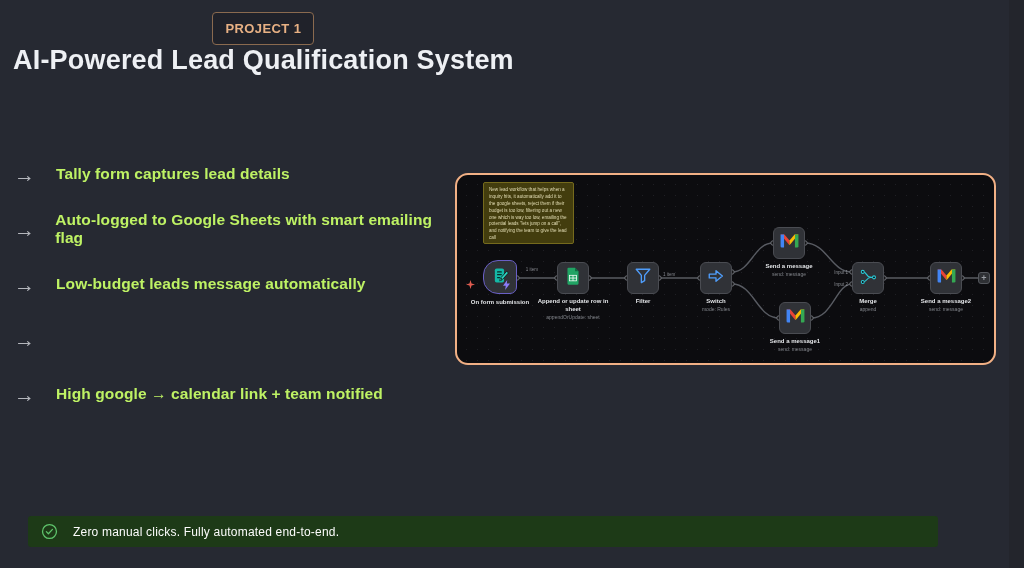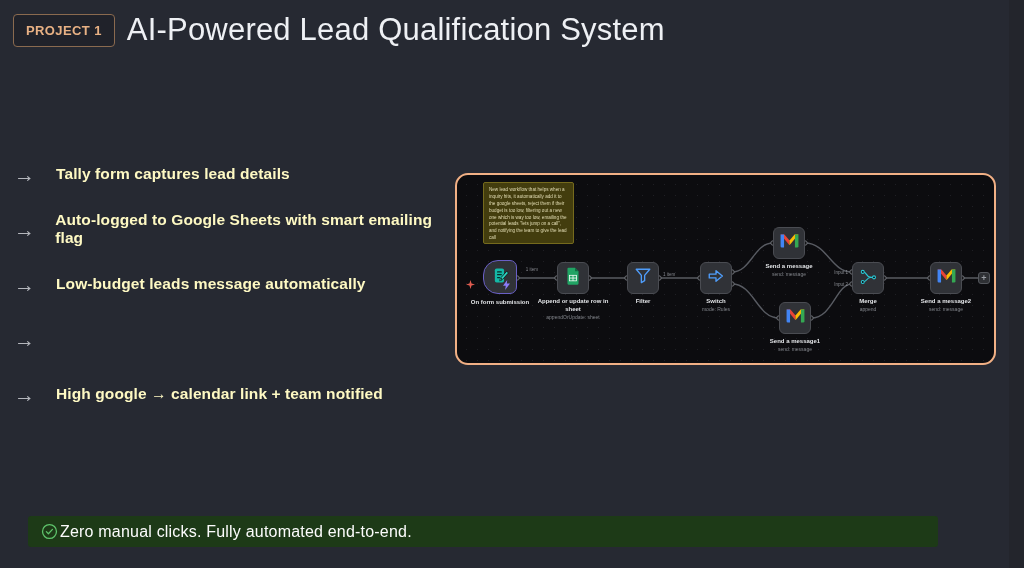--- a/index.html
+++ b/index.html
@@ -7,32 +7,32 @@
   body {
     background:#262932;
     font-family:"Liberation Sans", sans-serif;
     position:relative;
     overflow:hidden;
     color:#d2d3d7;
   }
   .edge-strip { position:absolute; right:0; top:0; width:15px; height:568px; background:#23252c; }
 
   
-  .hdr { position:absolute; left:13px; top:12px; display:flex; align-items:center; gap:12px; }
+  .hdr { position:absolute; left:13px; top:12px; display:flex; align-items:center; gap:0;flex-direction:column; }
   .badge {
     display:inline-block; padding:8px 12px; border:1px solid #8a6a4f; border-radius:4px;
     background:#20222a; color:#e8b184; font-size:13px; font-weight:bold; letter-spacing:.4px;
   }
-  .title { font-size:31px; font-weight:normal; color:#eef0f4; letter-spacing:.2px; }
+  .title { font-size:27px; font-weight:bold; color:#eef0f4; letter-spacing:.2px; }
 
   
   .features { position:absolute; left:14px; top:160px; list-style:none; width:440px; }
   .features li { display:flex; align-items:center; height:28px; margin-bottom:27px; }
   .f-arrow { width:30px; font-size:21px; color:#b4b6bc; font-weight:400; line-height:1; }
-  .f-text { font-size:15.5px; font-weight:bold; color:#fef9c3; margin-left:12px; letter-spacing:.1px; }
+  .f-text { font-size:15.5px; font-weight:bold; color:#bef264; margin-left:12px; letter-spacing:.1px; }
 
   
   .panel {
     position:absolute; left:455px; top:173px; width:541px; height:192px;
     border:2px solid #f1b085; border-radius:13px; background:#0c0c0f; overflow:hidden;
   }
   .panel-inner { position:absolute; inset:0;
     background-image:radial-gradient(#1f1f24 0.8px, transparent 0.9px);
     background-size:11px 11px; background-position:4px 4px; }
   .wires { position:absolute; left:0; top:0; width:541px; height:192px; }
@@ -60,21 +60,21 @@
     position:absolute; left:521px; top:97px; width:12px; height:12px;
     background:#2e3034; border:1px solid #54575d; border-radius:3px;
     color:#9a9da3; font-size:9px; line-height:10px; text-align:center; font-weight:bold;
   }
 
   
   .banner {
     position:absolute; left:28px; top:516px; width:910px; height:31px;
     background:#1d3a17; border-radius:3px; display:flex; align-items:center; padding-left:13px;
   }
-  .b-text { font-size:16px; color:#fcfcfc; margin-left:2px; letter-spacing:.2px; }
+  .b-text { font-size:12px; color:#fcfcfc; margin-left:15px; letter-spacing:.2px; }
 </style>
 </head>
 <body>
 
 <div class="edge-strip"></div>
 
 <div class="hdr">
   <span class="badge">PROJECT 1</span>
   <h1 class="title">AI-Powered Lead Qualification System</h1>
 </div>

